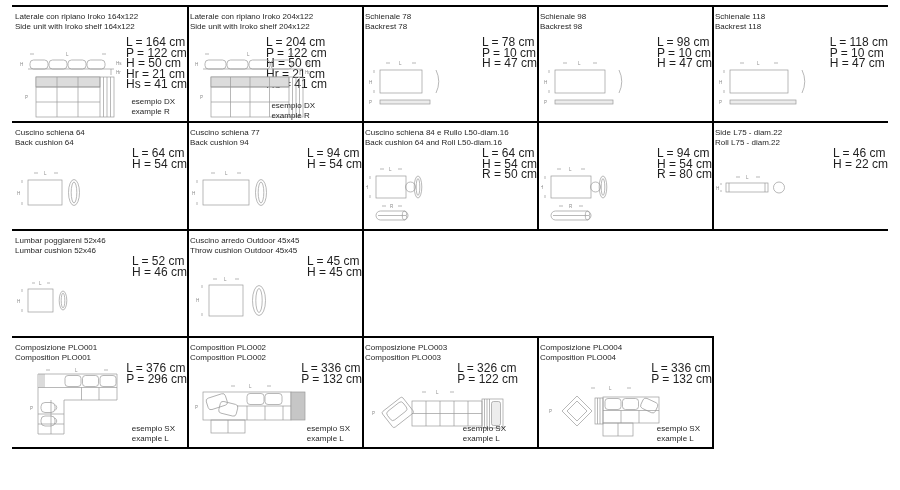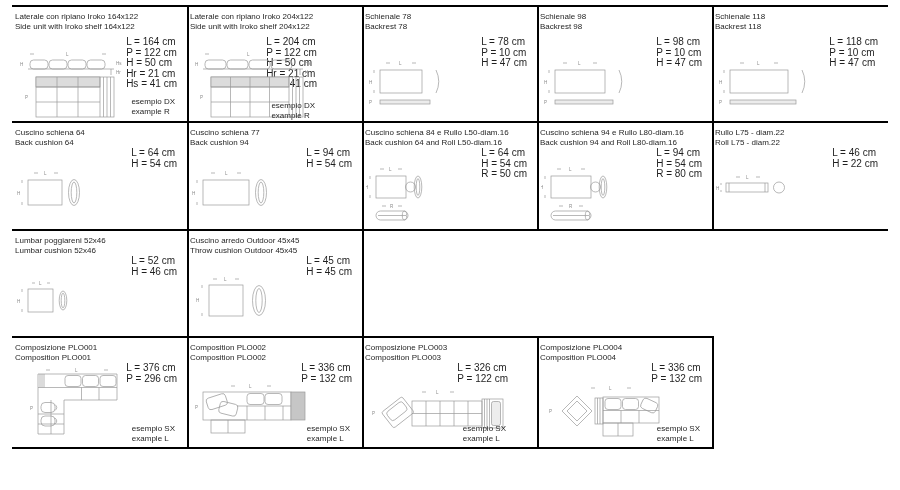--- a/index.html
+++ b/index.html
@@ -3,21 +3,21 @@
 <meta charset="utf-8">
 <style>
   html,body{margin:0;padding:0;background:#fff;}
   .sheet{position:relative;width:900px;height:490px;background:#ffffff;overflow:hidden;
          font-family:"Liberation Sans",sans-serif;color:#1f1f1f;}
   .hline{position:absolute;height:2px;background:#000;}
   .vline{position:absolute;width:1.5px;background:#000;}
   .cell{position:absolute;}
   .title{position:absolute;top:7px;left:3px;font-size:8px;line-height:9.5px;}
   .title div{white-space:nowrap;}
-  .dims{position:absolute;right:10px;top:27px;font-size:10px;line-height:10.5px;}
+  .dims{position:absolute;right:0;top:27px;font-size:12px;line-height:10.5px;}
   .dims div{white-space:nowrap;}
   .row1 .dims{top:32px;}
   .foot{position:absolute;right:12px;font-size:8px;line-height:10px;text-align:left;}
   .row1 .foot{bottom:0;}
   .row4 .foot{bottom:3px;}
   svg.draw{position:absolute;}
   svg.draw text{font-family:"Liberation Sans",sans-serif;}
 </style>
 </head>
 <body>
@@ -295,24 +295,20 @@
       </g>
       <g fill="#8a8a8a" font-size="4.5">
         <text x="23" y="8">L</text>
         <text x="-1" y="26">H</text>
         <text x="24" y="45">R</text>
       </g>
     </svg>
   </div>
 
   <div class="cell row2" style="left:537px;top:121px;width:175px;height:108px">
-    <div class="title">
-      <div>Cuscino schiena 94 e Rullo L80-diam.16</div>
-      <div>Back cushion 94 and Roll L80-diam.16</div>
-    </div>
     <div class="dims">
       <div>L = 94 cm</div>
       <div>H = 54 cm</div>
       <div>R = 80 cm</div>
     </div>
     <svg class="draw" style="left:4px;top:42px" width="84" height="64" viewBox="0 0 84 64">
       <g stroke="#9a9a9a" stroke-width="0.7" fill="none">
         <line x1="16" y1="6" x2="20" y2="6"></line>
           <line x1="40" y1="6" x2="44" y2="6"></line>
         <rect x="10" y="13" width="40" height="22"></rect>
@@ -330,21 +326,21 @@
       <g fill="#8a8a8a" font-size="4.5">
         <text x="28" y="8">L</text>
         <text x="-1" y="26">H</text>
         <text x="28" y="45">R</text>
       </g>
     </svg>
   </div>
 
   <div class="cell row2" style="left:712px;top:121px;width:176px;height:108px">
     <div class="title">
-      <div>Rullo L75 - diam.22</div>
+      <div>Side L75 - diam.22</div>
       <div>Roll L75 - diam.22</div>
     </div>
     <div class="dims">
       <div>L = 46 cm</div>
       <div>H = 22 cm</div>
     </div>
     <svg class="draw" style="left:4px;top:50px" width="76" height="32" viewBox="0 0 76 32">
       <g stroke="#9a9a9a" stroke-width="0.7" fill="none">
         <line x1="20" y1="6" x2="24" y2="6"></line>
           <line x1="40" y1="6" x2="44" y2="6"></line>

